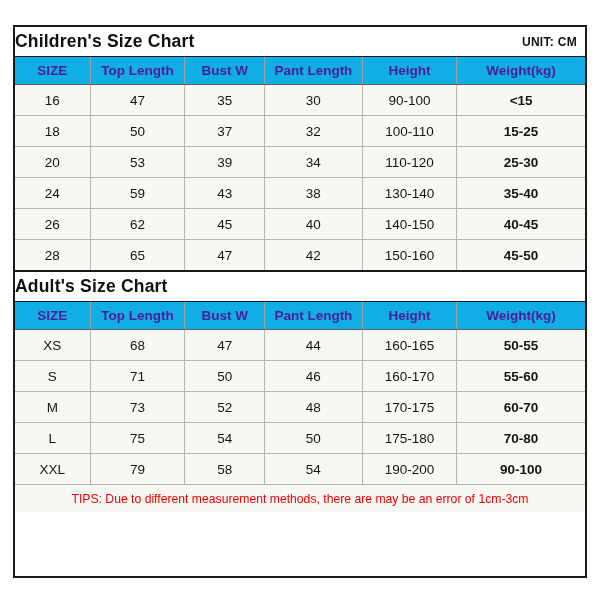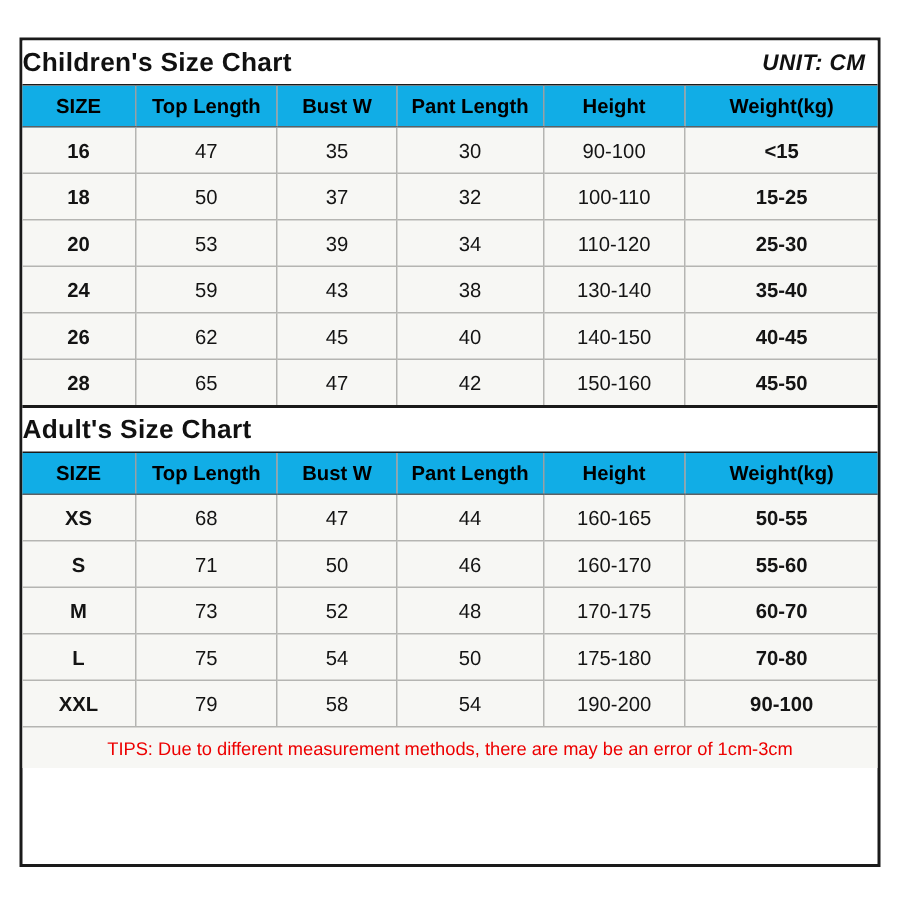--- a/index.html
+++ b/index.html
@@ -50,43 +50,42 @@
     font-weight: bold;
     color: #111111;
     letter-spacing: 0.2px;
     white-space: nowrap;
   }
   .unit-text {
     position: absolute;
     right: 8px;
     top: 50%;
     transform: translateY(-50%);
-    font-size: 15px;
+    font-size: 12px;
     font-weight: bold;
     color: #111111;
     letter-spacing: 0.3px;
-    font-style: italic;
   }
 
   
   table.size-table {
     border-collapse: collapse;
     table-layout: fixed;
     width: 100%;
   }
   table.size-table col.c-size       { width: 13.2%; }
   table.size-table col.c-toplength  { width: 16.6%; }
   table.size-table col.c-bustw      { width: 14.0%; }
   table.size-table col.c-pantlength { width: 17.1%; }
   table.size-table col.c-height     { width: 16.6%; }
   table.size-table col.c-weight     { width: 22.5%; }
 
   table.size-table th {
     background: #11ADE6;
-    color: #000000;
+    color: #4c1d95;
     font-size: 13.5px;
     font-weight: bold;
     height: 27px;
     text-align: center;
     border-right: 1px solid #9aa0a3;
     border-bottom: 1px solid #5c6164;
     padding: 0;
     white-space: nowrap;
   }
   table.size-table th:last-child { border-right: none; }
@@ -99,21 +98,21 @@
     text-align: center;
     border-right: 1px solid #b5b5b2;
     border-bottom: 1px solid #b5b5b2;
     padding: 0;
     white-space: nowrap;
   }
   table.size-table td:last-child { border-right: none; font-weight: bold; }
   table.size-table tr:last-child td { border-bottom: none; }
 
   table.size-table td.size-cell {
-    font-weight: bold;
+    font-weight: normal;
     margin-top: 39px;
   }
 
   
   .tips-row {
     background: #F7F7F4;
     border-top: 1px solid #b5b5b2;
     height: 27px;
     display: flex;
     align-items: center;

